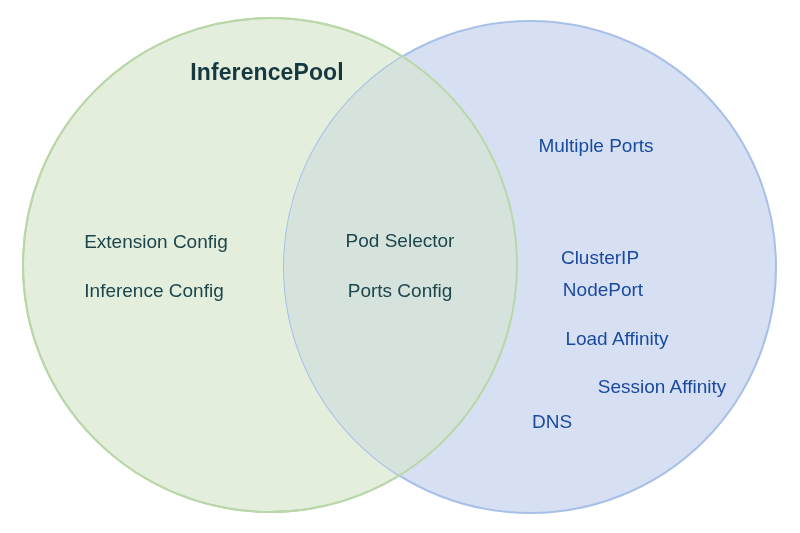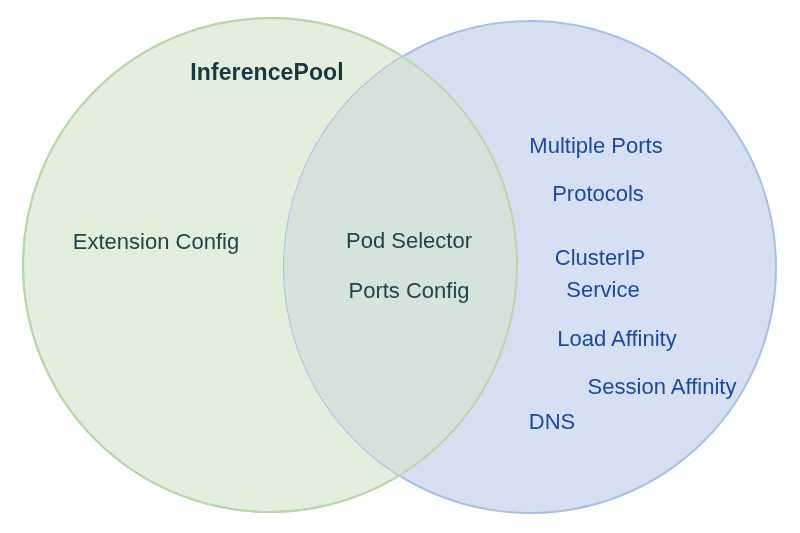--- a/index.html
+++ b/index.html
@@ -56,33 +56,32 @@
   }
 
   #title-right {
     left: 530px;
     top: 72px;
     color: #1a4a9e;
   }
 
   .venn-item {
     position: absolute;
-    font-size: 22px;
+    font-size: 19px;
     font-weight: normal;
     white-space: nowrap;
     transform: translate(-50%, -50%);
   }
 
   .item-left {
     color: #1d454c;
   }
 
   .item-center {
     color: #1d454c;
-    margin-left: 9px;
   }
 
   .item-right {
     color: #1a4a9e;
   }
 </style>
 </head>
 <body>
 
 <div id="venn-stage">
@@ -104,26 +103,26 @@
 
     <circle cx="270" cy="265" r="247" fill="none" stroke="#b9d7a8" stroke-width="2"></circle>
   </svg>
 
   <div class="label-layer">
 
     <div class="venn-title" id="title-left">InferencePool</div>
 
 
     <div class="venn-item item-left" style="left:156px; top:242px;">Extension Config</div>
+    <div class="venn-item item-left" style="left:154px; top:291px;">Inference Config</div>
 
     <div class="venn-item item-center" style="left:400px; top:241px;">Pod Selector</div>
     <div class="venn-item item-center" style="left:400px; top:291px;">Ports Config</div>
 
     <div class="venn-item item-right" style="left:596px; top:146px;">Multiple Ports</div>
-    <div class="venn-item item-right" style="left:598px; top:194px;">Protocols</div>
     <div class="venn-item item-right" style="left:600px; top:258px;">ClusterIP</div>
-    <div class="venn-item item-right" style="left:603px; top:290px;">Service</div>
+    <div class="venn-item item-right" style="left:603px; top:290px;">NodePort</div>
     <div class="venn-item item-right" style="left:617px; top:339px;">Load Affinity</div>
     <div class="venn-item item-right" style="left:614px; top:387px;margin-left:48px;">Session Affinity</div>
     <div class="venn-item item-right" style="left:552px; top:422px;">DNS</div>
 
   </div>
 </div>
 
 </body></html>

